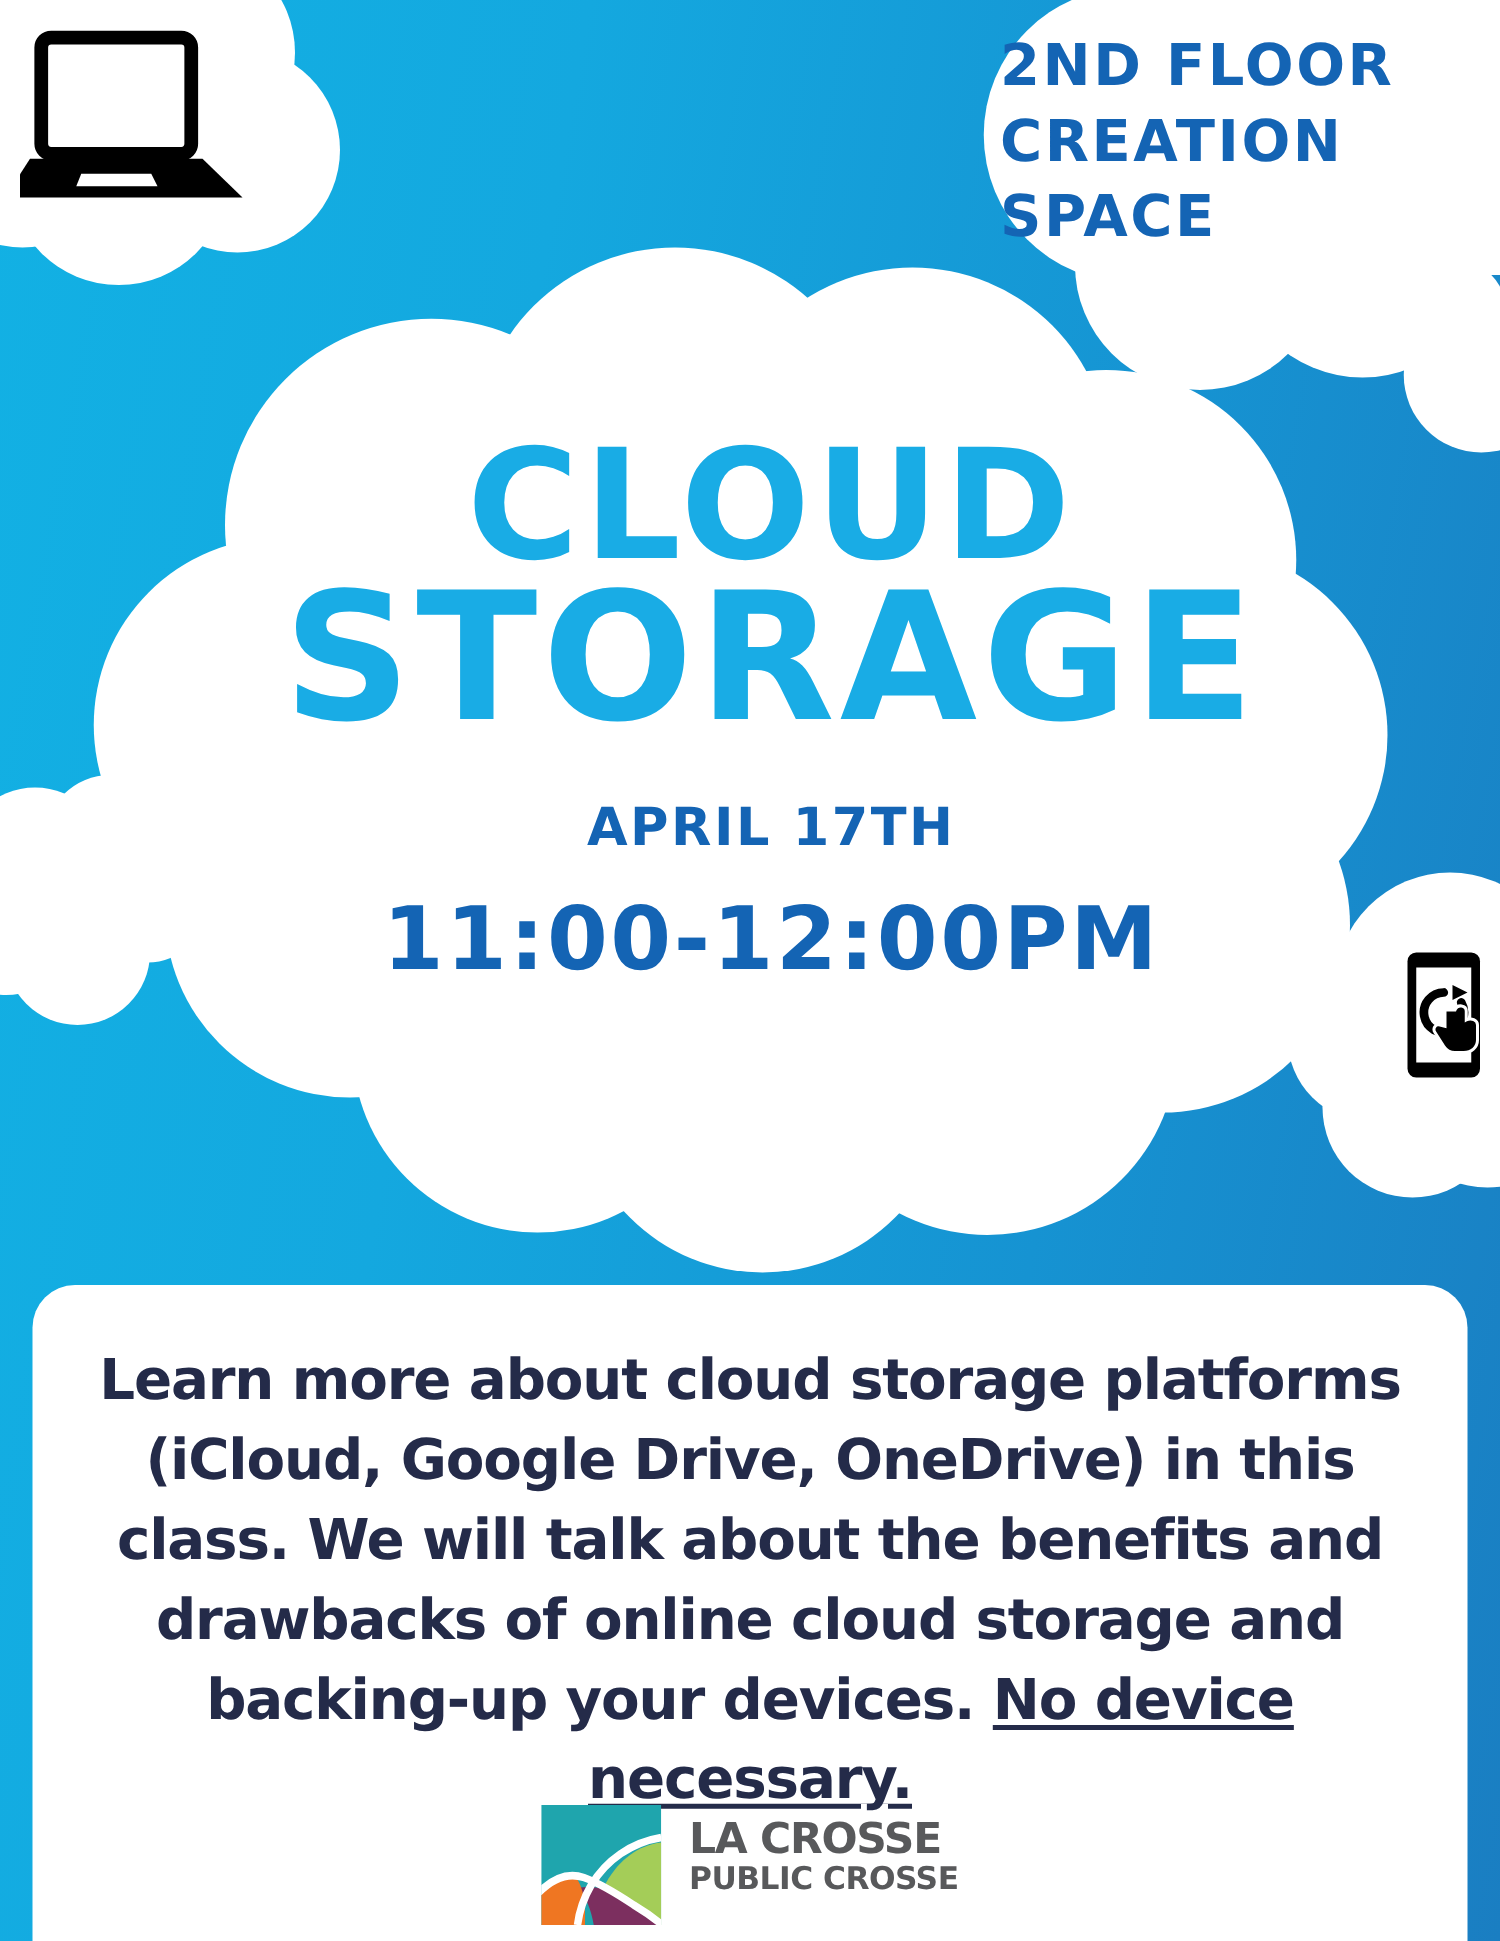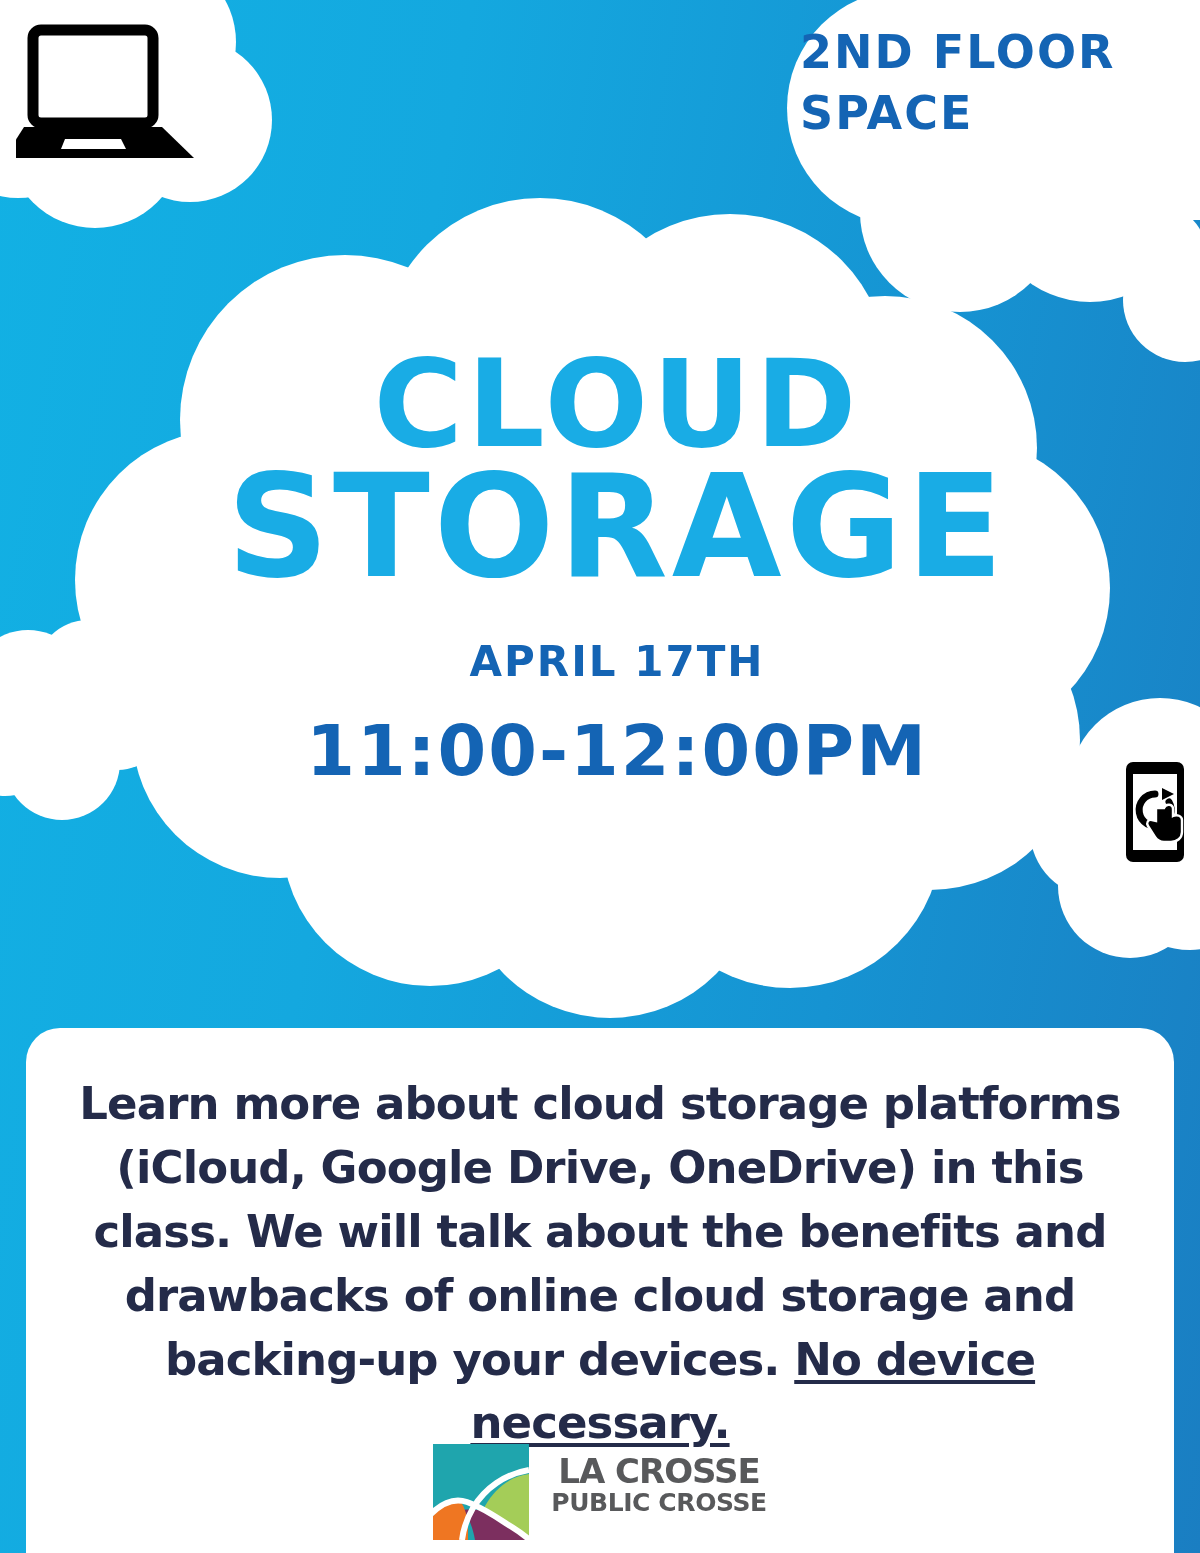--- a/index.html
+++ b/index.html
@@ -104,21 +104,20 @@
     justify-content: center;
     align-items: flex-start;
     gap: 22px;
   }
   #logo-mark { display: block; }
   #logo-words {
     display: flex;
     flex-direction: column;
     justify-content: center;
     margin-top: 10px;
-    align-items: center;
   }
   .logo-l1 {
     font-family: "DejaVu Sans", sans-serif;
     font-weight: 700;
     font-size: 34px;
     letter-spacing: -1px;
     color: #58595b;
     line-height: 1.02;
   }
   .logo-l2 {
@@ -206,20 +205,21 @@
   <svg id="phone-icon" width="66" height="108" viewBox="0 0 66 108">
     <rect x="4" y="4" width="58" height="100" rx="7" ry="7" fill="#000000"></rect>
     <rect x="11" y="16" width="44" height="76" fill="#ffffff"></rect>
     <path d="M33 36 a16 16 0 1 0 14 8" fill="none" stroke="#000000" stroke-width="7" stroke-linecap="round"></path>
     <path d="M40 30 L52 36 L40 42 Z" fill="#000000"></path>
     <path d="M42 50 c2-5 9-4 9 1 l0 7 c4-2 9 0 9 4 l0 12 c0 6-5 10-11 10 l-7 0 c-4 0-7-2-9-5 l-7-11 c-2-3 0-7 4-6 l4 1 l0-13 z" fill="#000000" stroke="#ffffff" stroke-width="2.4"></path>
   </svg>
 
   <div class="venue-text">
     <div>2ND FLOOR</div>
+    <div>CREATION</div>
     <div>SPACE</div>
   </div>
 
   <div class="cloud-content">
     <div class="title-line title-1">CLOUD</div>
     <div class="title-line title-2">STORAGE</div>
     <div class="date-line">APRIL 17TH</div>
     <div class="time-line">11:00-12:00PM</div>
   </div>
 

